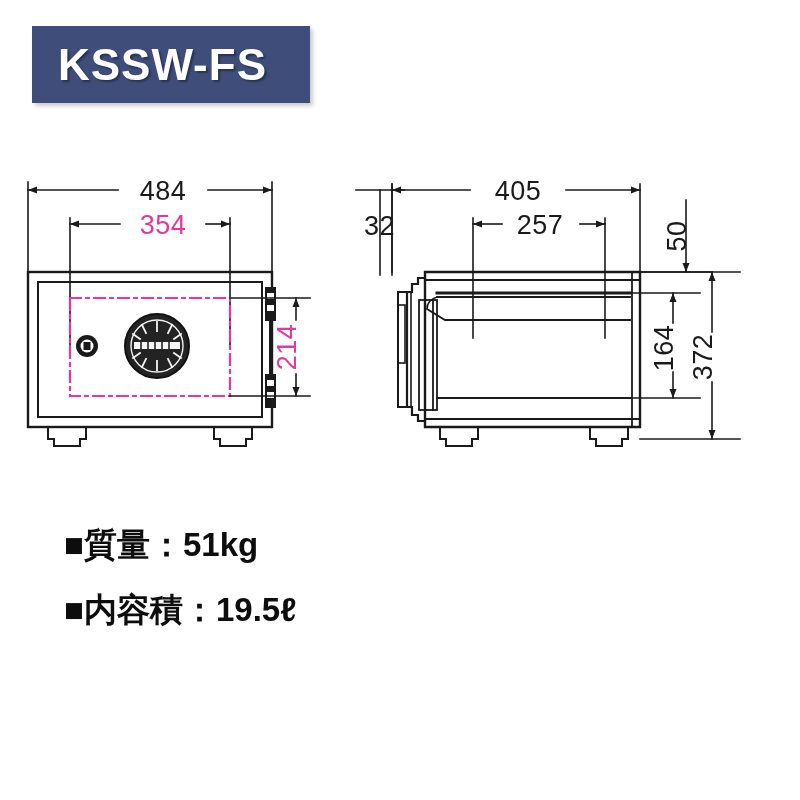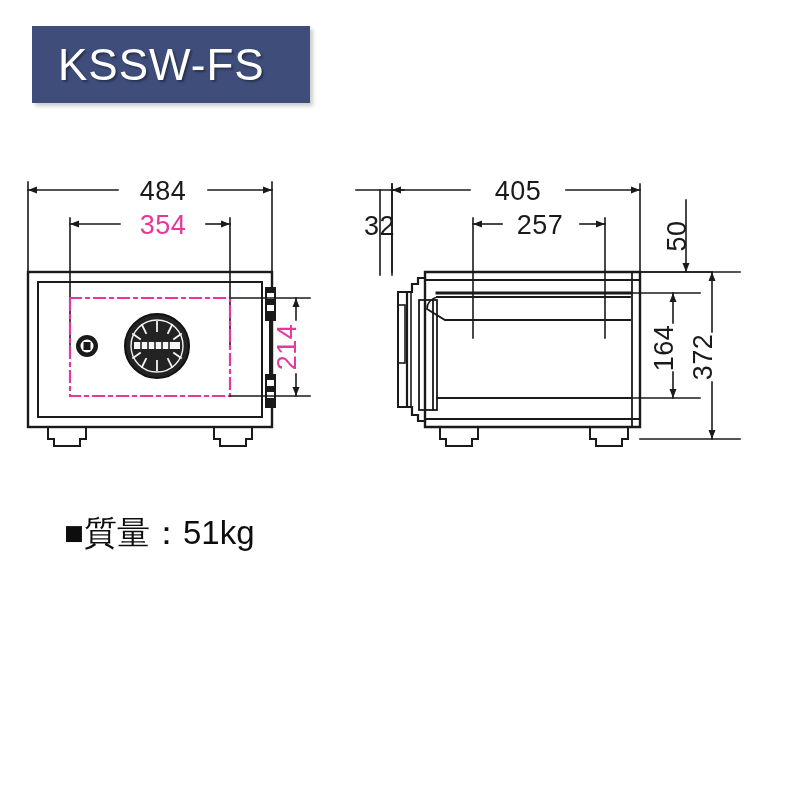--- a/index.html
+++ b/index.html
@@ -28,21 +28,21 @@
     box-shadow: 3px 3px 4px rgba(0,0,0,0.20);
     display: flex;
     align-items: center;
     justify-content: flex-start;
     box-sizing: border-box;
     padding-left: 26px;
   }
   #title-badge .title-text {
     color: #ffffff;
     font-size: 44px;
-    font-weight: normal;
+    font-weight: bold;
     letter-spacing: 1px;
     line-height: 1;
     text-shadow: 2px 2px 2px rgba(0,0,0,0.35);
     white-space: nowrap;
   }
 
   
   #drawing-area {
     position: absolute;
     left: 0px;
@@ -66,25 +66,26 @@
   
   #spec-block {
     position: absolute;
     left: 64px;
     top: 506px;
     width: 720px;
   }
   .spec-line {
     font-family: "Liberation Sans", "DejaVu Sans", sans-serif;
     font-size: 33px;
-    font-weight: normal;
+    font-weight: bold;
     color: #0d0d0d;
     line-height: 1.62;
     white-space: nowrap;
     letter-spacing: 0px;
+    margin-top: 12px;
   }
 </style>
 </head>
 <body>
 
 <div id="title-badge">
   <span class="title-text">KSSW-FS</span>
 </div>
 
 <div id="drawing-area">
@@ -275,13 +276,14 @@
     <text class="dimtext" x="686" y="76" text-anchor="middle" transform="rotate(-90 686 76)">50</text>
 
     <text class="dimtext" x="673" y="188" text-anchor="middle" transform="rotate(-90 673 188)">164</text>
 
     <text class="dimtext" x="712" y="197" text-anchor="middle" transform="rotate(-90 712 197)">372</text>
   </svg>
 </div>
 
 <div id="spec-block">
   <div class="spec-line">■質量：51kg</div>
+  <div class="spec-line">■内容積：19.5ℓ</div>
 </div>
 
 </body></html>

